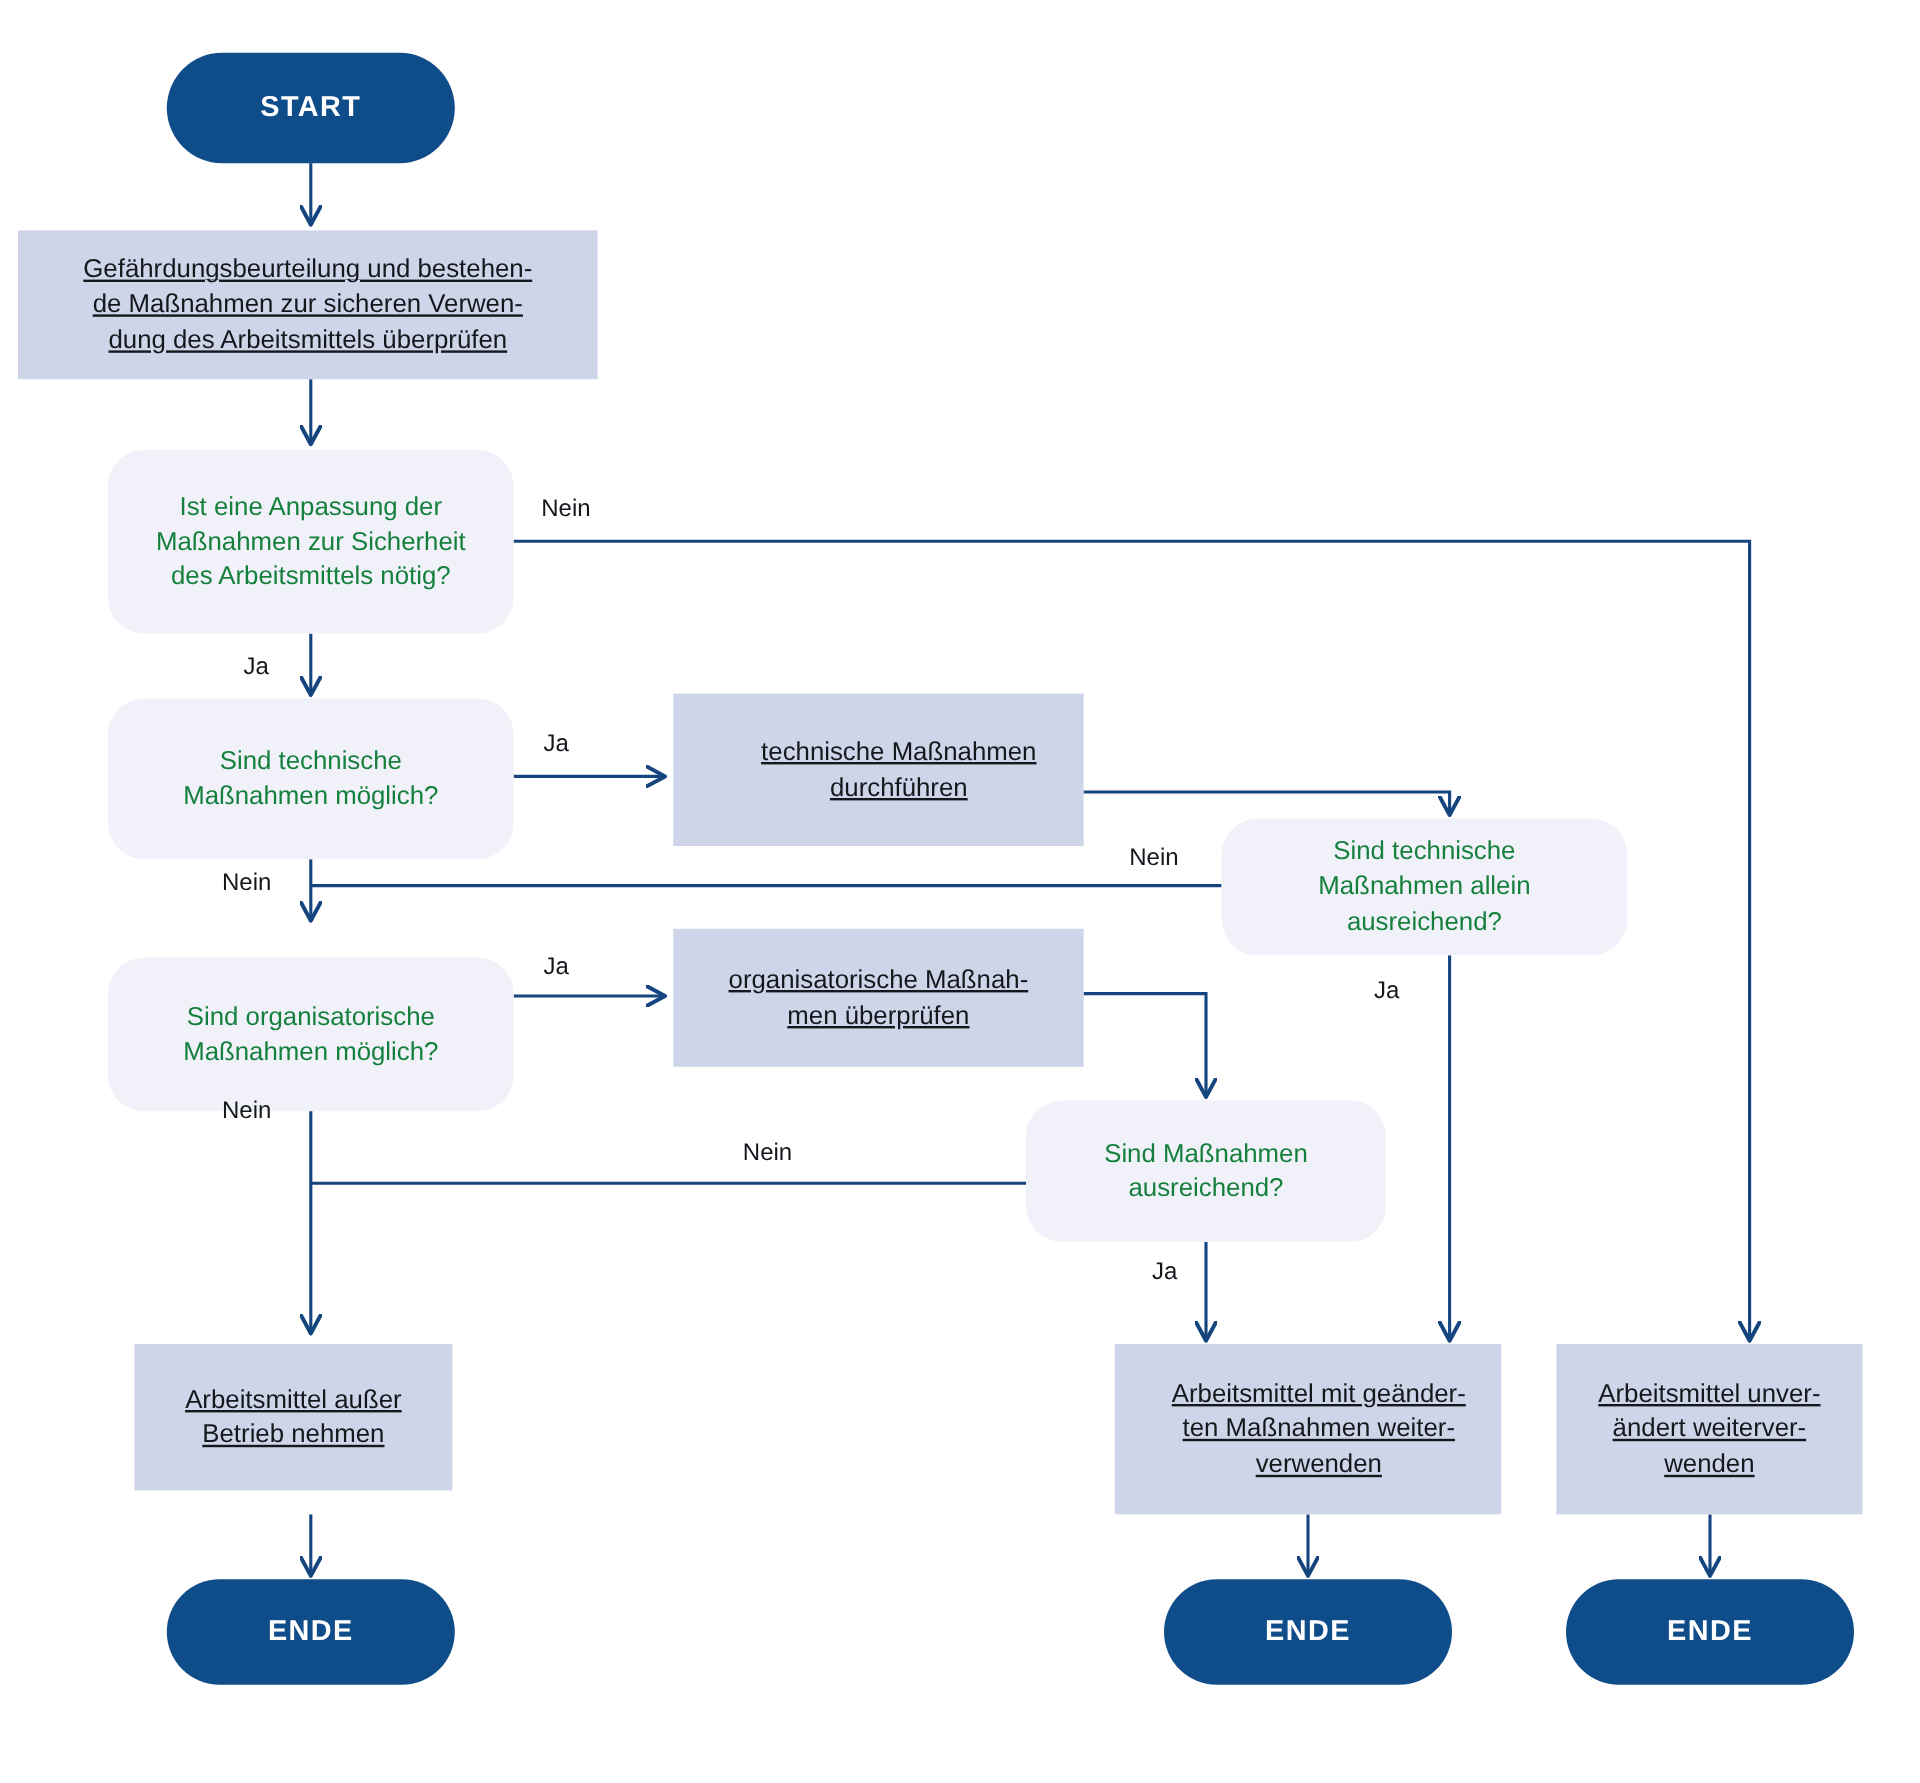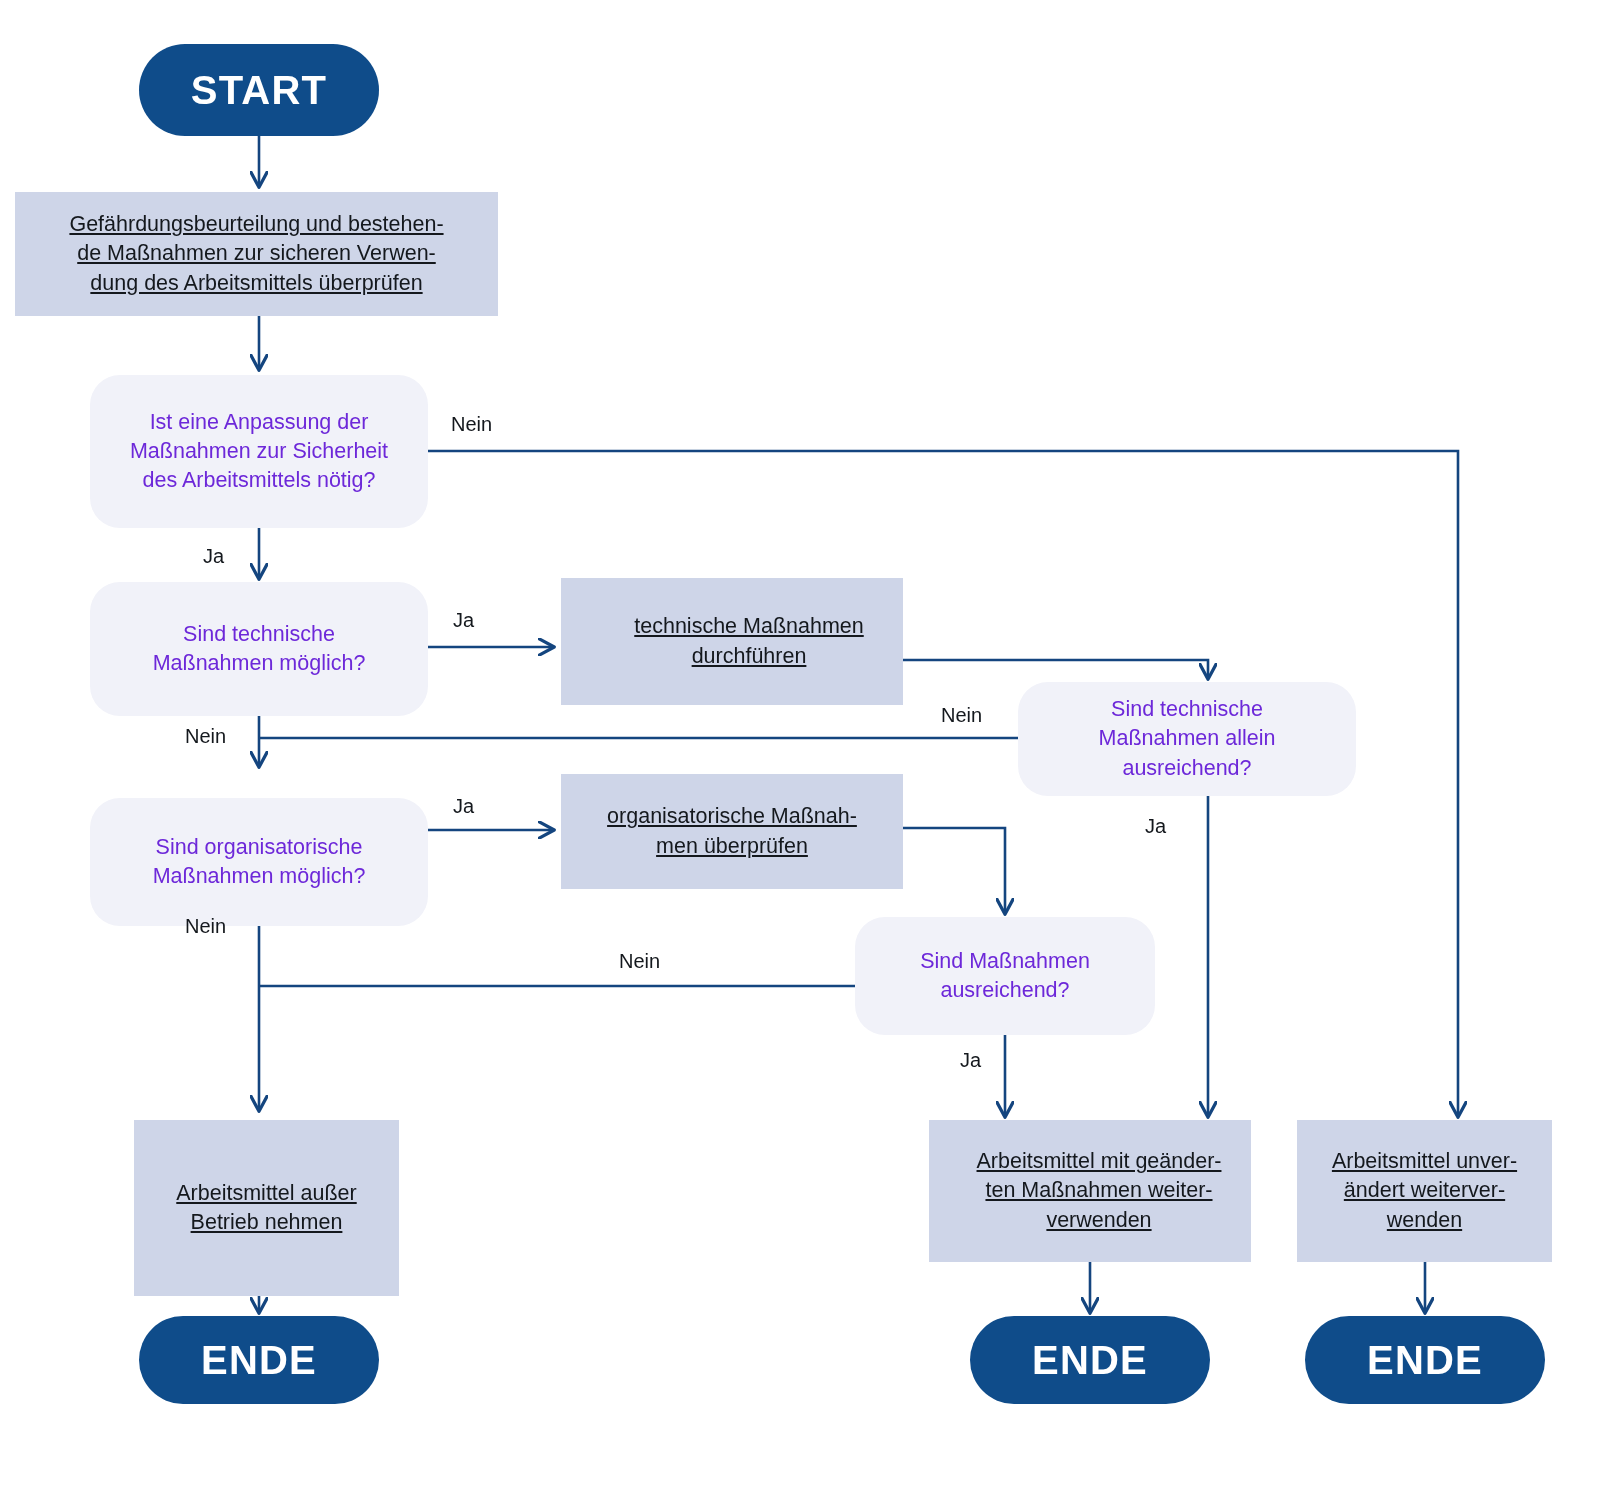--- a/index.html
+++ b/index.html
@@ -32,35 +32,35 @@
     align-items: center;
     justify-content: center;
     text-align: center;
     line-height: 1.35;
     white-space: pre-line;
   }
   .node-terminal {
     background: #0f4c8a;
     color: #ffffff;
     border-radius: 999px;
-    font-size: 40px;
+    font-size: 24px;
     font-weight: bold;
     letter-spacing: 1.2px;
   }
   .node-process {
     background: #ced5e8;
     color: #14181d;
     font-size: 21.5px;
     border-radius: 0;
     padding: 4px 10px;
     text-decoration: underline;
   }
   .node-decision {
     background: #f1f2f9;
-    color: #6d28d9;
+    color: #15803d;
     font-size: 21.5px;
     border-radius: 30px;
     padding: 0 14px;
   }
   .edge-label {
     position: absolute;
     font-size: 20px;
     color: #14181d;
     white-space: nowrap;
     line-height: 1;
@@ -155,21 +155,21 @@
   <div class="node node-process" style="left:561px; top:774px; width:342px; height:115px;">
     <span>organisatorische Maßnah-
 men überprüfen</span>
   </div>
 
   <div class="node node-decision" style="left:855px; top:917px; width:300px; height:118px;">
     <span>Sind Maßnahmen
 ausreichend?</span>
   </div>
 
-  <div class="node node-process" style="left:134px; top:1120px; width:265px; height:176px;">
+  <div class="node node-process" style="left:112px; top:1120px; width:265px; height:122px;">
     <span>Arbeitsmittel außer
 Betrieb nehmen</span>
   </div>
 
   <div class="node node-process" style="left:929px; top:1120px; width:322px; height:142px;padding-left:28px;">
     <span>Arbeitsmittel mit geänder-
 ten Maßnahmen weiter-
 verwenden</span>
   </div>
 

